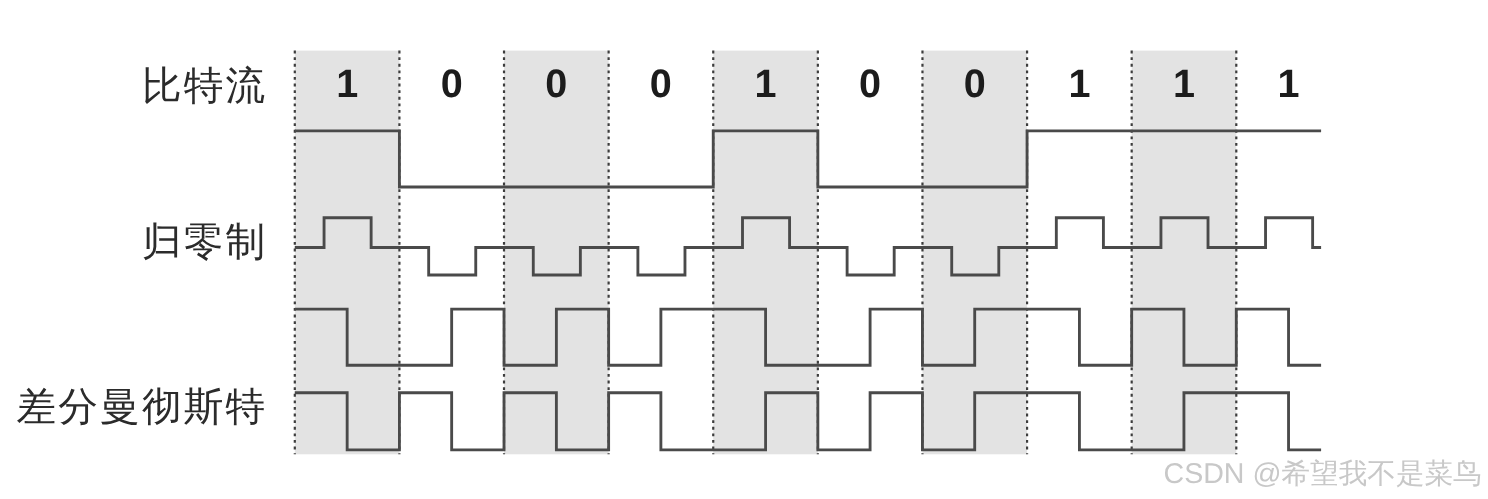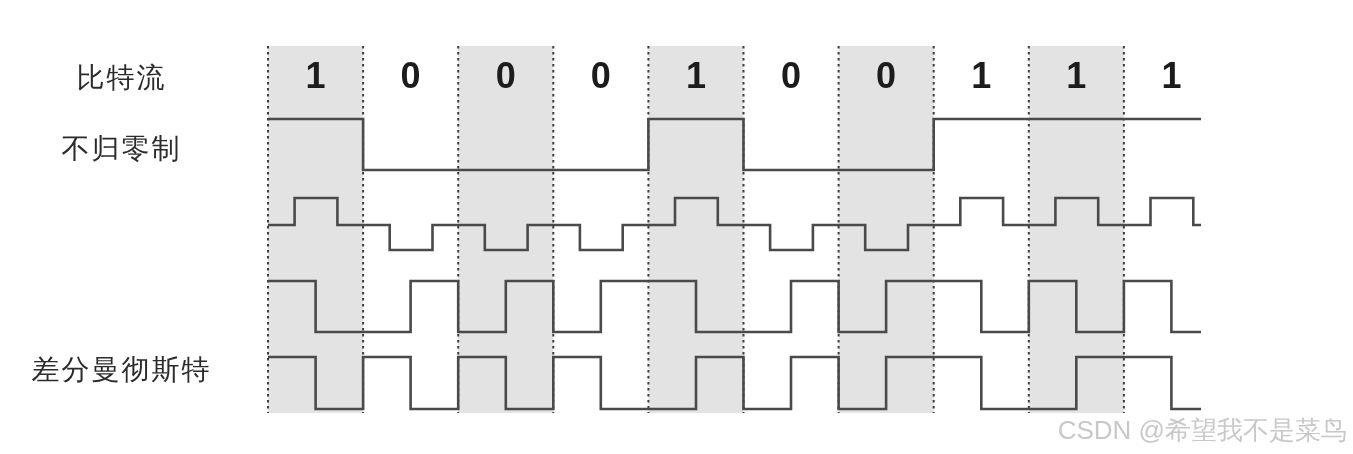--- a/index.html
+++ b/index.html
@@ -19,22 +19,22 @@
     position: absolute;
     left: 0;
     top: 0;
   }
   .row-label {
     position: absolute;
     left: 0;
     width: 243px;
     height: 32px;
     line-height: 32px;
-    text-align: center;
-    font-size: 28px;
+    text-align: right;
+    font-size: 36px;
     font-weight: 500;
     letter-spacing: 2px;
     color: #2b2b2b;
     font-family: "Liberation Serif", serif;
     white-space: nowrap;
   }
   .watermark {
     position: absolute;
     right: 6px;
     top: 415px;
@@ -79,21 +79,21 @@
       <text x="1076.3" y="88" text-anchor="middle" font-size="36" font-weight="bold" font-family="&quot;Liberation Sans&quot;, sans-serif" fill="#1c1c1c">1</text>
       <text x="1171.4" y="88" text-anchor="middle" font-size="36" font-weight="bold" font-family="&quot;Liberation Sans&quot;, sans-serif" fill="#1c1c1c">1</text>
       <path d="M268.0 119H363.1V170H648.4V119H743.5V170H933.7V119H1201.0" fill="none" stroke="#4a4a4a" stroke-width="2.6" stroke-linejoin="miter"></path>
       <path d="M268.0 225H294.6V198H337.4V225H389.7V250H432.5V225H484.8V250H527.6V225H579.9V250H622.7V225H675.0V198H717.8V225H770.1V250H812.9V225H865.2V250H908.0V225H960.3V198H1003.1V225H1055.4V198H1098.2V225H1150.5V198H1193.3V225H1201.0" fill="none" stroke="#4a4a4a" stroke-width="2.6" stroke-linejoin="miter"></path>
       <path d="M268.0 281H315.6V332H410.6V281H458.2V332H505.8V281H553.3V332H600.8V281H696.0V332H791.0V281H838.6V332H886.1V281H981.3V332H1028.8V281H1076.3V332H1123.9V281H1171.4V332H1201.0" fill="none" stroke="#4a4a4a" stroke-width="2.6" stroke-linejoin="miter"></path>
       <path d="M268.0 357H315.6V409H363.1V357H410.6V409H458.2V357H505.8V409H553.3V357H600.8V409H696.0V357H743.5V409H791.0V357H838.6V409H886.1V357H981.3V409H1076.3V357H1171.4V409H1201.0" fill="none" stroke="#4a4a4a" stroke-width="2.6" stroke-linejoin="miter"></path>
     </svg>
 
   <div class="row-label" style="top:62px">比特流</div>
 
-  <div class="row-label" style="top:133px">不归零制</div>
 
+  <div class="row-label" style="top:204px">归零制</div>
 
 
   <div class="row-label" style="top:354px">差分曼彻斯特</div>
 
   <div class="watermark">CSDN @希望我不是菜鸟</div>
 
 </div>
 
 </body></html>

